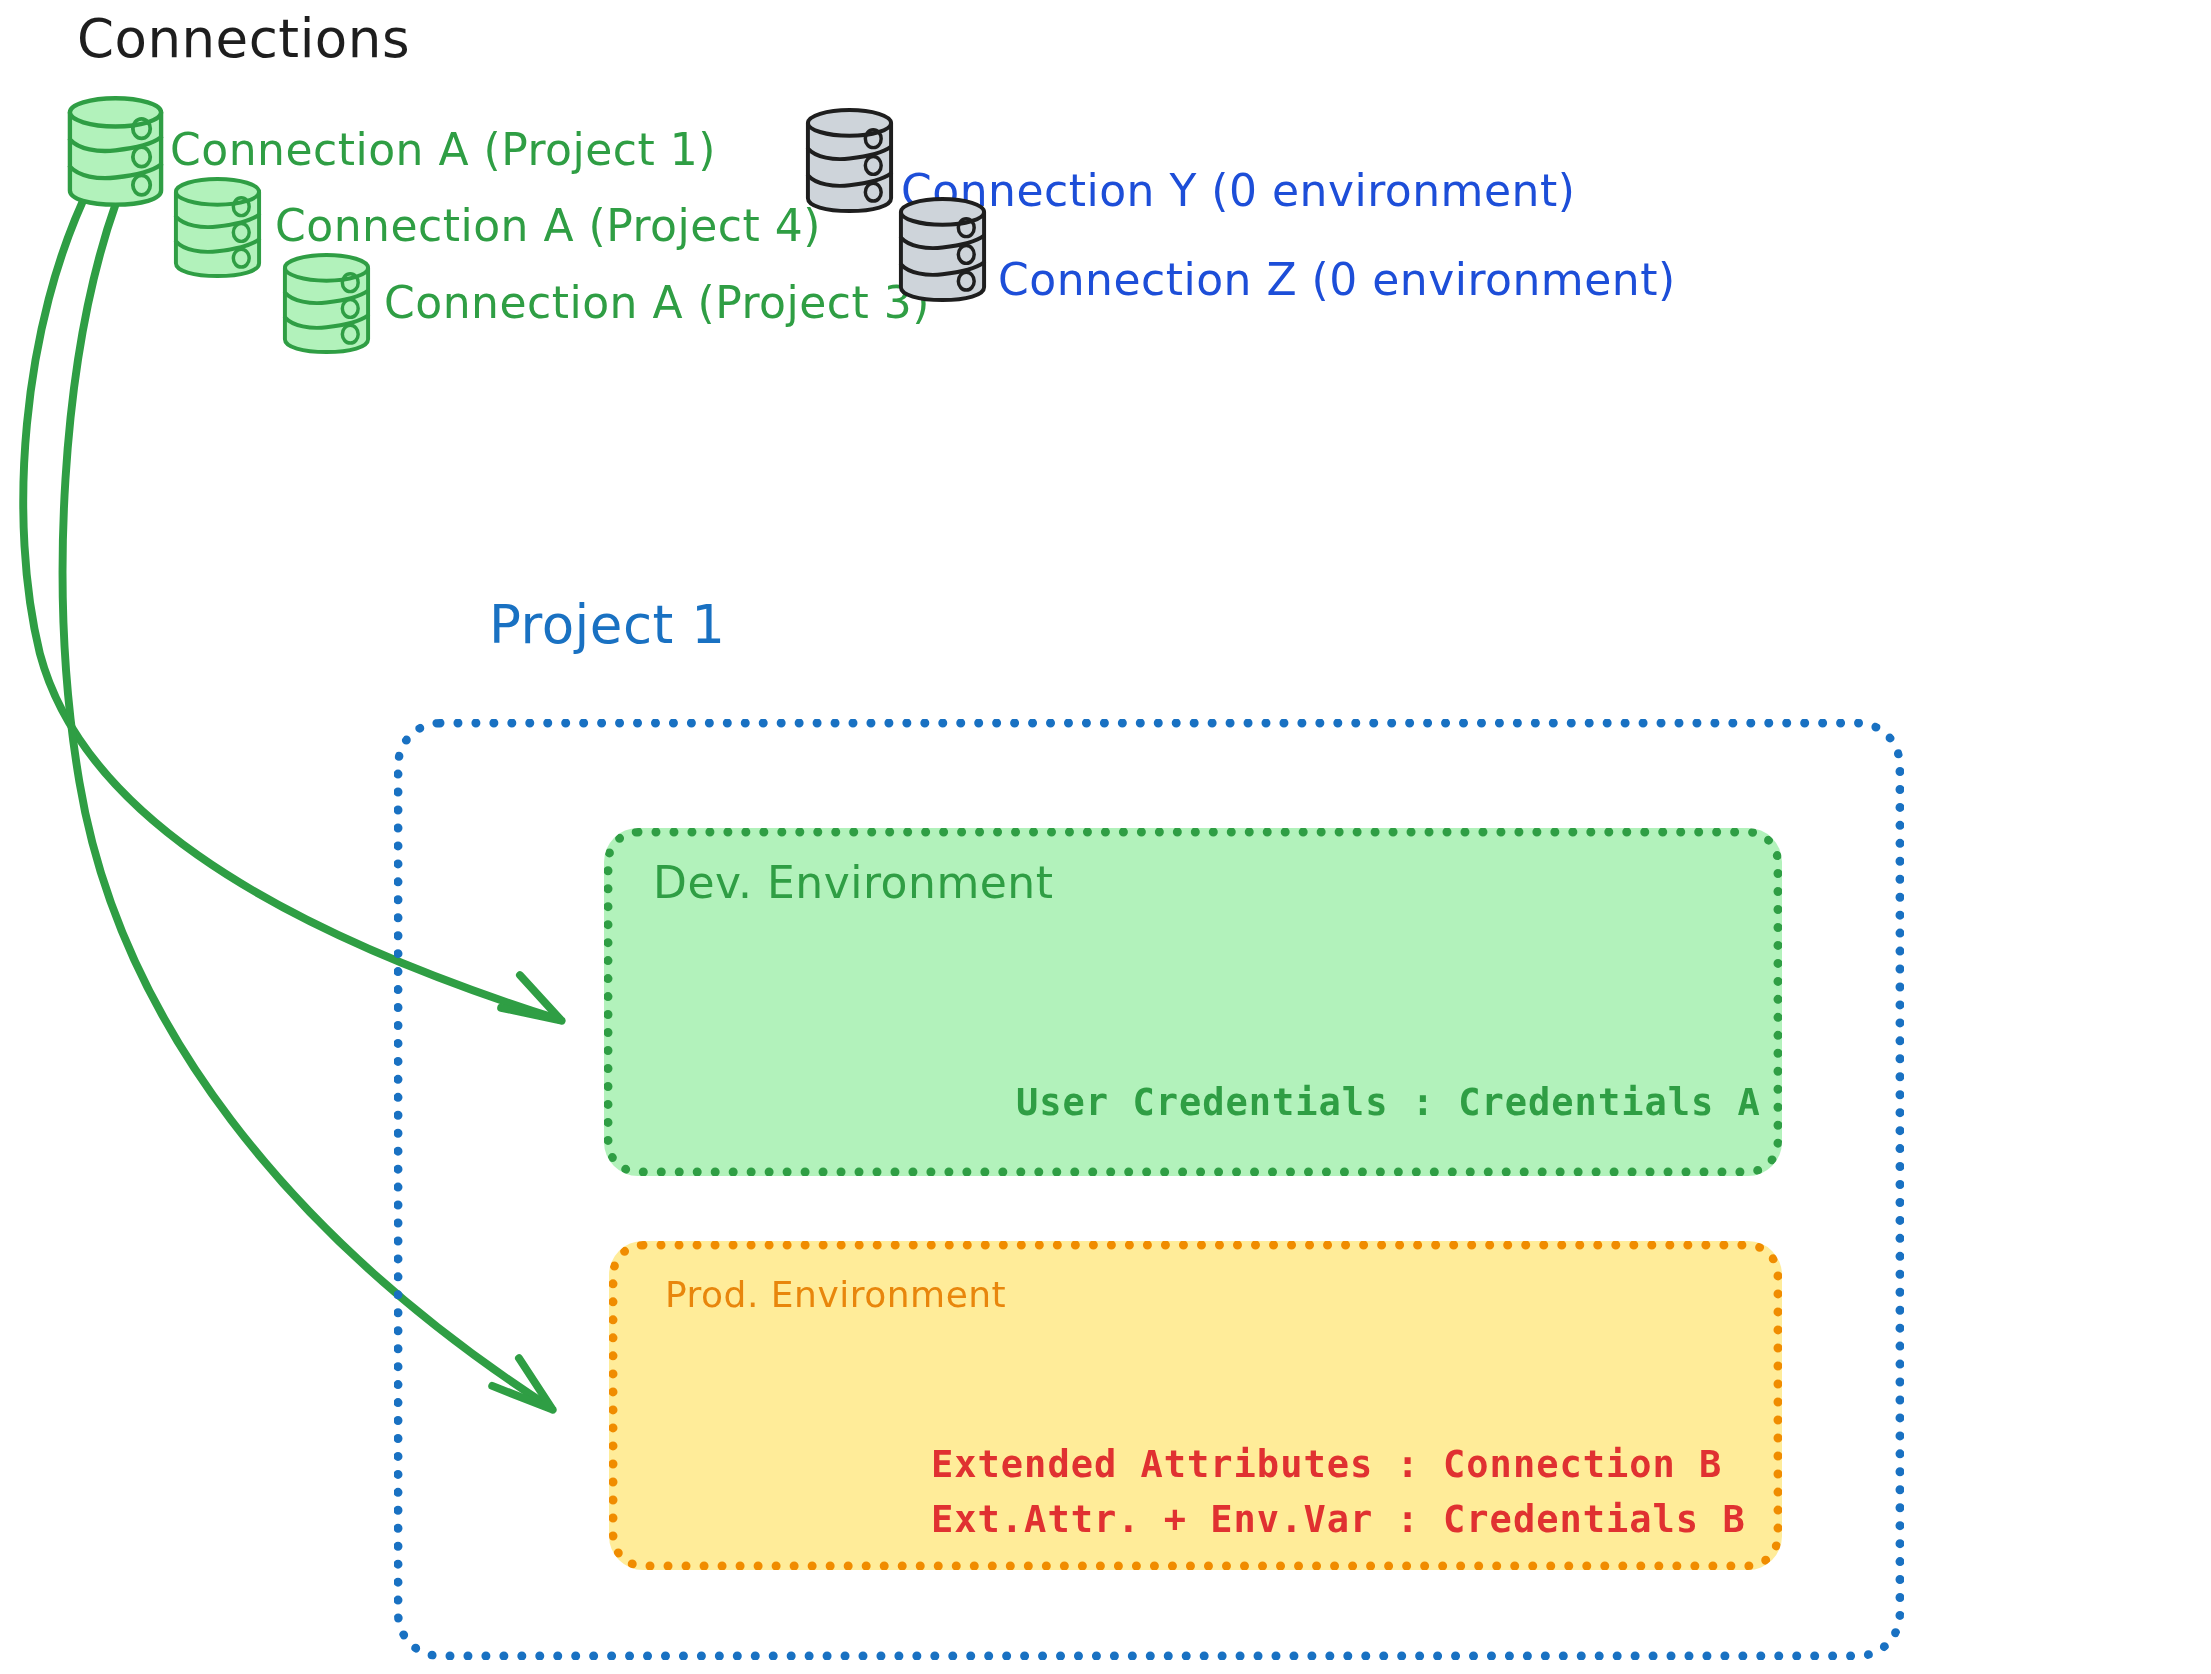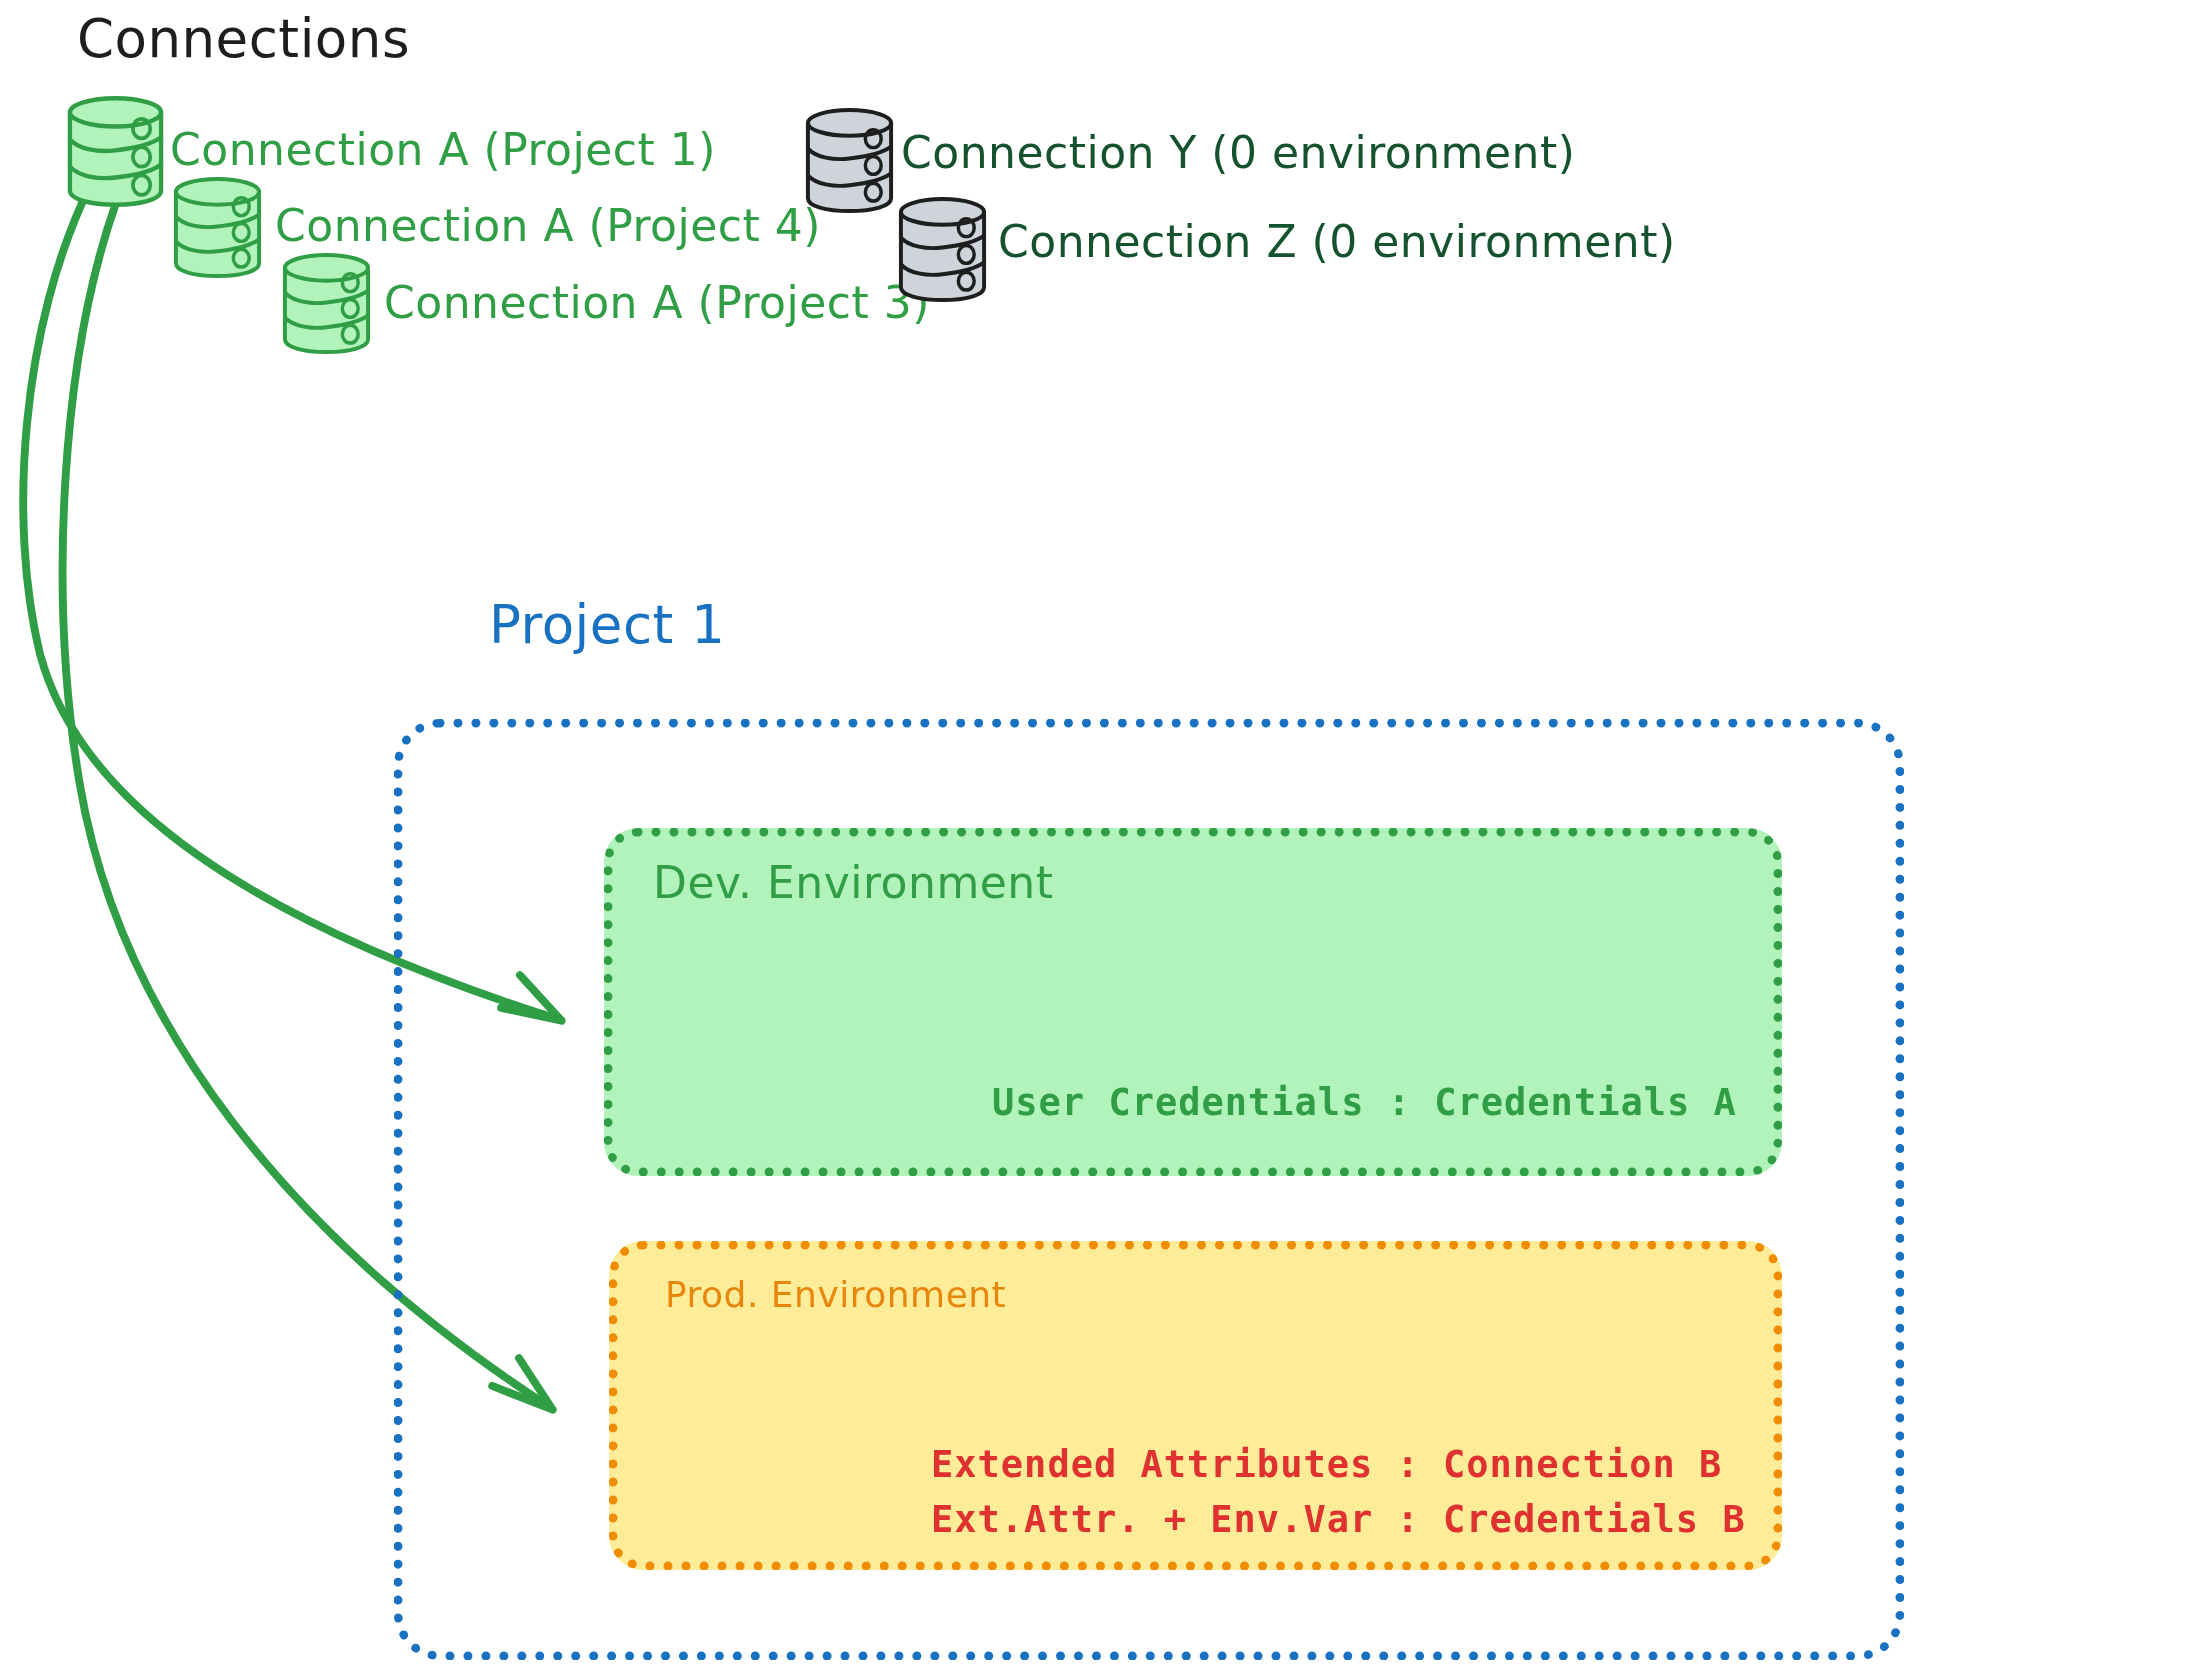--- a/index.html
+++ b/index.html
@@ -37,21 +37,22 @@
     font-size: 53px;
     color: #1e1e1e;
   }
 
   .conn-label-green {
     font-size: 44px;
     color: #2f9e44;
   }
   .conn-label-gray {
     font-size: 44px;
-    color: #14532d;
+    color: #1d4ed8;
+    margin-top: 38px;
   }
 
   #label-project1 {
     left: 477px;
     top: 594px;
     font-size: 53px;
     color: #1971c2;
     margin-left: 12px;
   }
 
@@ -98,21 +99,21 @@
     border: 9px dotted #f08c00;
     border-radius: 34px;
     background: #ffec99;
   }
 
   
   .cred-line {
     font-size: 37px;
     letter-spacing: 1px;
   }
-  .cred-green { color: #2f9e44; }
+  .cred-green { color: #2f9e44; margin-left: 24px; }
   .cred-red   { color: #e03131; }
 
   #dev-cred-0 { left: 992px; top: 1081px; }
   #prod-attr-0 { left: 931px; top: 1443px; }
   #prod-attr-1 { left: 931px; top: 1498px; }
 
   
   .db-icon { position: absolute; }
   #db-a1 { left: 61px;  top: 95px;  width: 109px; height: 114px; }
   #db-a2 { left: 168px; top: 176px; width: 99px; height: 104px; }

